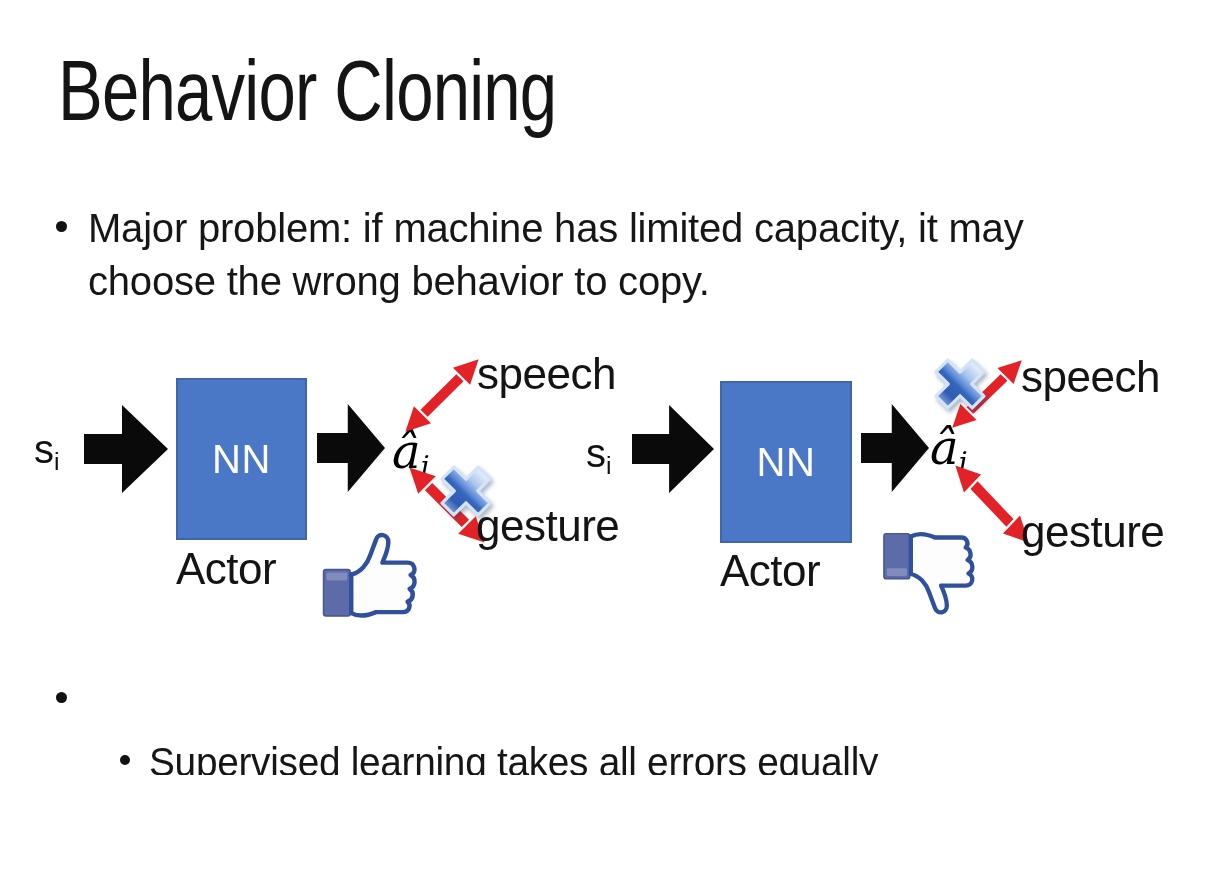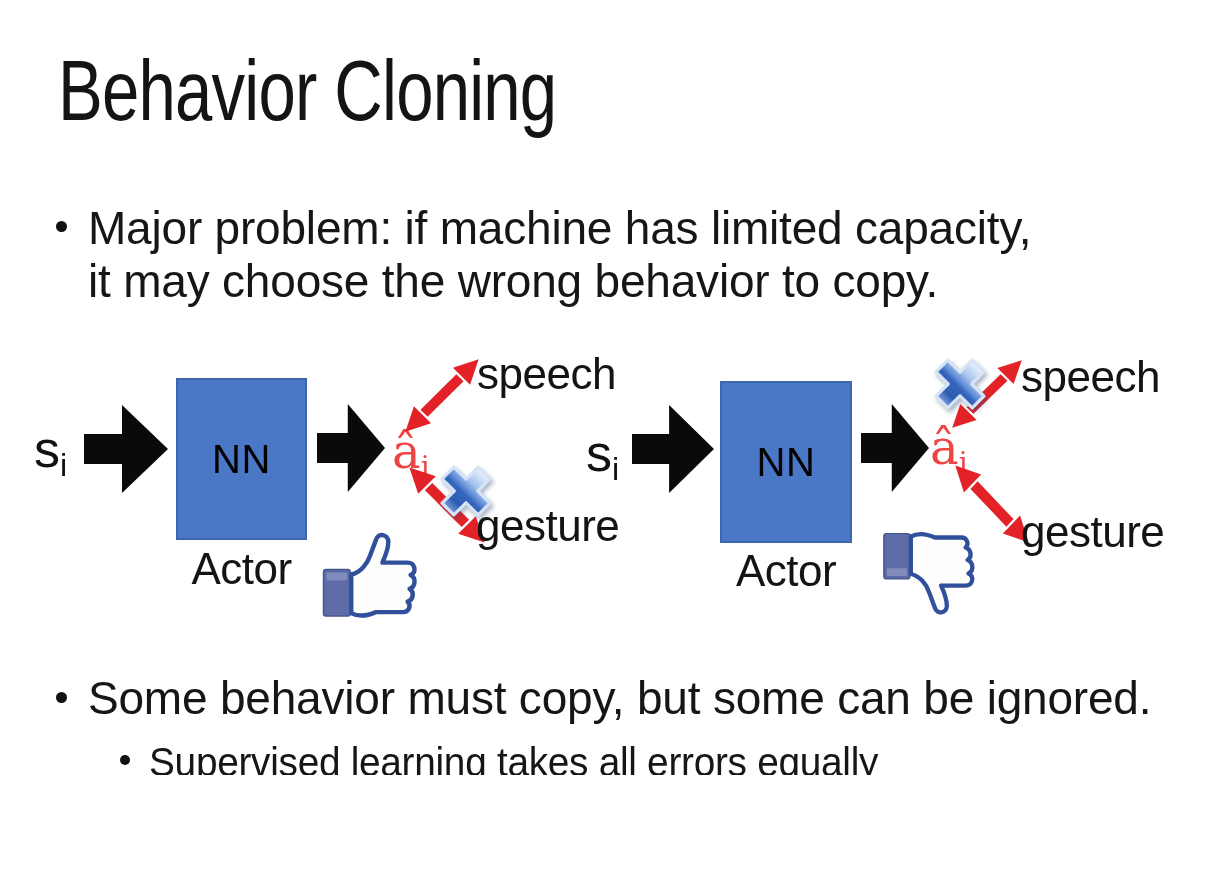--- a/index.html
+++ b/index.html
@@ -8,41 +8,41 @@
     font-family:"Liberation Sans",sans-serif;color:#161616;
   }
   
   .title{
     position:absolute;left:58px;top:45px;margin:0;
     font-size:86px;font-weight:400;letter-spacing:-1px;line-height:90px;
     transform:scaleX(0.78);transform-origin:0 0;white-space:nowrap;color:#141414;
   }
   
   .body-text{
-    position:absolute;font-size:46px;line-height:53px;letter-spacing:-0.2px;color:#161616;
+    position:absolute;font-size:40px;line-height:53px;letter-spacing:-0.2px;color:#161616;
   }
   .sub-text{
     position:absolute;font-size:40px;line-height:50px;letter-spacing:-0.3px;color:#161616;
     transform:scaleX(0.97);transform-origin:0 0;white-space:nowrap;
   }
   .dot{position:absolute;width:11px;height:11px;border-radius:50%;background:#111;}
   .dot.sm{width:10px;height:10px;}
   
-  .var{position:absolute;font-size:52px;line-height:42px;color:#111;}
+  .var{position:absolute;font-size:40px;line-height:42px;color:#111;}
   .var sub{font-size:0.62em;vertical-align:-0.28em;}
-  .avar{position:absolute;font-family:"DejaVu Serif",serif;
-        font-size:48px;line-height:52px;color:#ef4444;}
+  .avar{position:absolute;font-family:"DejaVu Serif",serif;font-style:italic;
+        font-size:48px;line-height:52px;color:#000000;}
   .avar sub{font-size:0.58em;vertical-align:-0.28em;}
   .lbl{position:absolute;font-size:44px;line-height:44px;letter-spacing:-0.5px;color:#141414;white-space:nowrap;}
-  .actor{text-align:center;}
+  .actor{}
   .nnbox{
     position:absolute;background:#4a77c6;border:2px solid #3e66ac;box-sizing:border-box;
     display:flex;align-items:center;justify-content:center;
   }
-  .nnbox span{color:#000000;font-size:40px;letter-spacing:0.5px;}
+  .nnbox span{color:#ffffff;font-size:40px;letter-spacing:0.5px;}
   .icon-svg{position:absolute;display:block;}
   .x-icon{filter:drop-shadow(2px 3px 2px rgba(50,70,110,0.4));}
   .flip-v{transform:scaleY(-1);}
   
   .bottom-strip{
     position:absolute;left:86px;top:885px;width:556px;height:7px;opacity:0.9;
     background:repeating-linear-gradient(90deg,
       #e2e6ea 0 3px,#ffffff 3px 7px,#e8ecef 7px 11px,#ffffff 11px 18px,#e4e8ec 18px 21px,#ffffff 21px 28px);
   }
 </style>
@@ -165,20 +165,19 @@
     <div class="lbl" style="left:1021px;top:510px">gesture</div>
 
     <div class="lbl actor" style="left:720px;top:549px;width:132px">Actor</div>
 
     <svg class="icon-svg flip-v" style="left:881px;top:527px;width:100px;height:94px">
         <use href="#thumbUp"></use>
       </svg>
   </div>
 
   <span class="dot" style="left:56px;top:692px"></span>
-  <div class="body-text" style="left:88px;top:672px;width:1100px;white-space:nowrap">Some behavior must copy, but some can be ignored.</div>
 
   <span class="dot sm" style="left:120px;top:755px"></span>
   <div class="sub-text" style="left:149px;top:737px">Supervised learning takes all errors equally</div>
 
   <div class="bottom-strip"></div>
 
 </div>
 
 </body></html>

